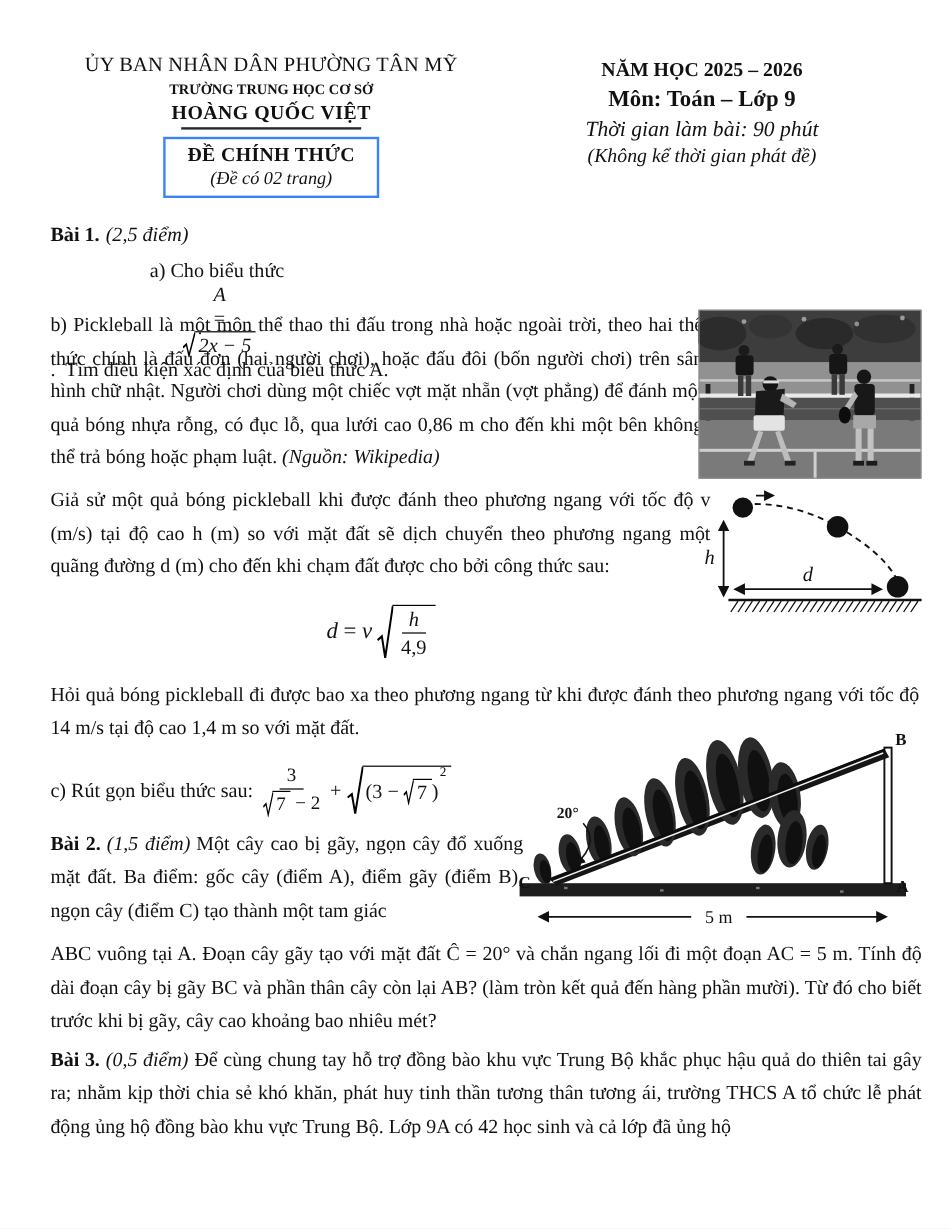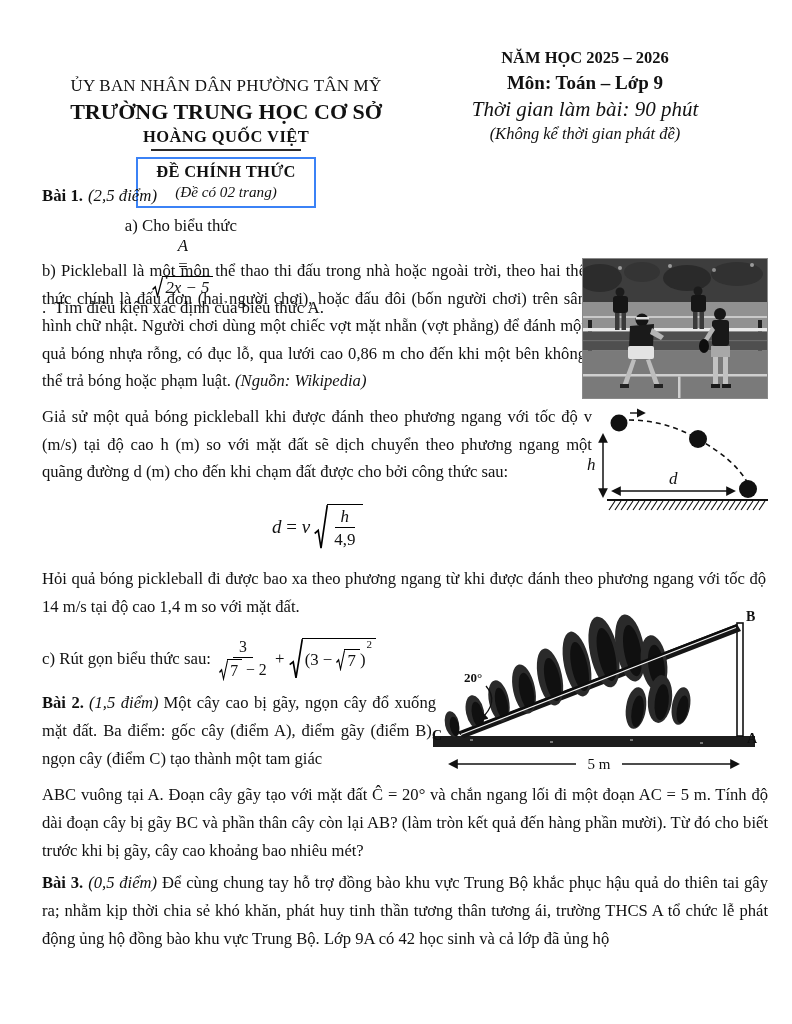--- a/index.html
+++ b/index.html
@@ -6,32 +6,32 @@
   .page{position:relative;width:792px;height:1024px;background:#ffffff;margin:0 auto;
         font-family:"Liberation Serif", serif;color:#111;overflow:hidden;}
   .abs{position:absolute;}
   .bold{font-weight:700;}
   .ital{font-style:italic;}
   .jp{text-align:justify;font-size:16.6px;line-height:27.5px;margin:0;}
   .pts{margin:0 5px 0 5px;}
 
   
   .hdr-left{left:40px;top:44px;width:372px;text-align:center;}
-  .hdr-left .hl1{font-size:17px;letter-spacing:.2px;margin-top:32px;}
-  .hdr-left .hl2{font-weight:700;font-size:22px;margin-top:3px;font-family:Liberation Serif, serif;}
+  .hdr-left .hl1{font-size:17px;letter-spacing:.2px;}
+  .hdr-left .hl2{font-weight:700;font-size:12px;margin-top:3px;font-family:Liberation Serif, serif;}
   .hdr-left .hl3{font-weight:700;font-size:16.5px;margin-top:2px;letter-spacing:.4px;}
   .rule{width:150px;border-top:2px solid #2a2a2a;margin:2px auto 4px;}
   .exam-box{display:inline-block;border:2px solid #3b82f6;padding:3px 18px 5px;margin-top:2px;}
   .exam-box .bt{font-weight:700;font-size:16.5px;letter-spacing:.3px;}
   .exam-box .bn{font-style:italic;font-size:15.2px;margin-top:1px;}
   .hdr-right{left:404px;top:44px;width:362px;text-align:center;}
   .hdr-right .r1{font-weight:700;font-size:17px;}
   .hdr-right .r2{font-weight:700;font-size:16.5px;margin-top:4px;}
   .hdr-right .r3{font-weight:700;font-size:19px;margin-top:4px;}
-  .hdr-right .r4{font-style:italic;font-size:21px;margin-top:3px;}
+  .hdr-right .r4{font-style:italic;font-size:18px;margin-top:3px;}
   .hdr-right .r5{font-style:italic;font-size:16.5px;margin-top:2px;}
 
   
   .mline{display:flex;align-items:center;font-size:16.8px;}
   .mline > span{white-space:pre;}
   .sqrt{display:inline-flex;align-items:stretch;vertical-align:middle;}
   .radsvg{display:block;width:11px;flex:none;margin-right:-1px;align-self:stretch;height:auto;}
   .radsvg.big{width:14px;}
   .vinc{border-top:1.6px solid #000;padding:1px 4px 0 3px;display:inline-flex;align-items:center;}
   .vinc > span{white-space:pre;}

